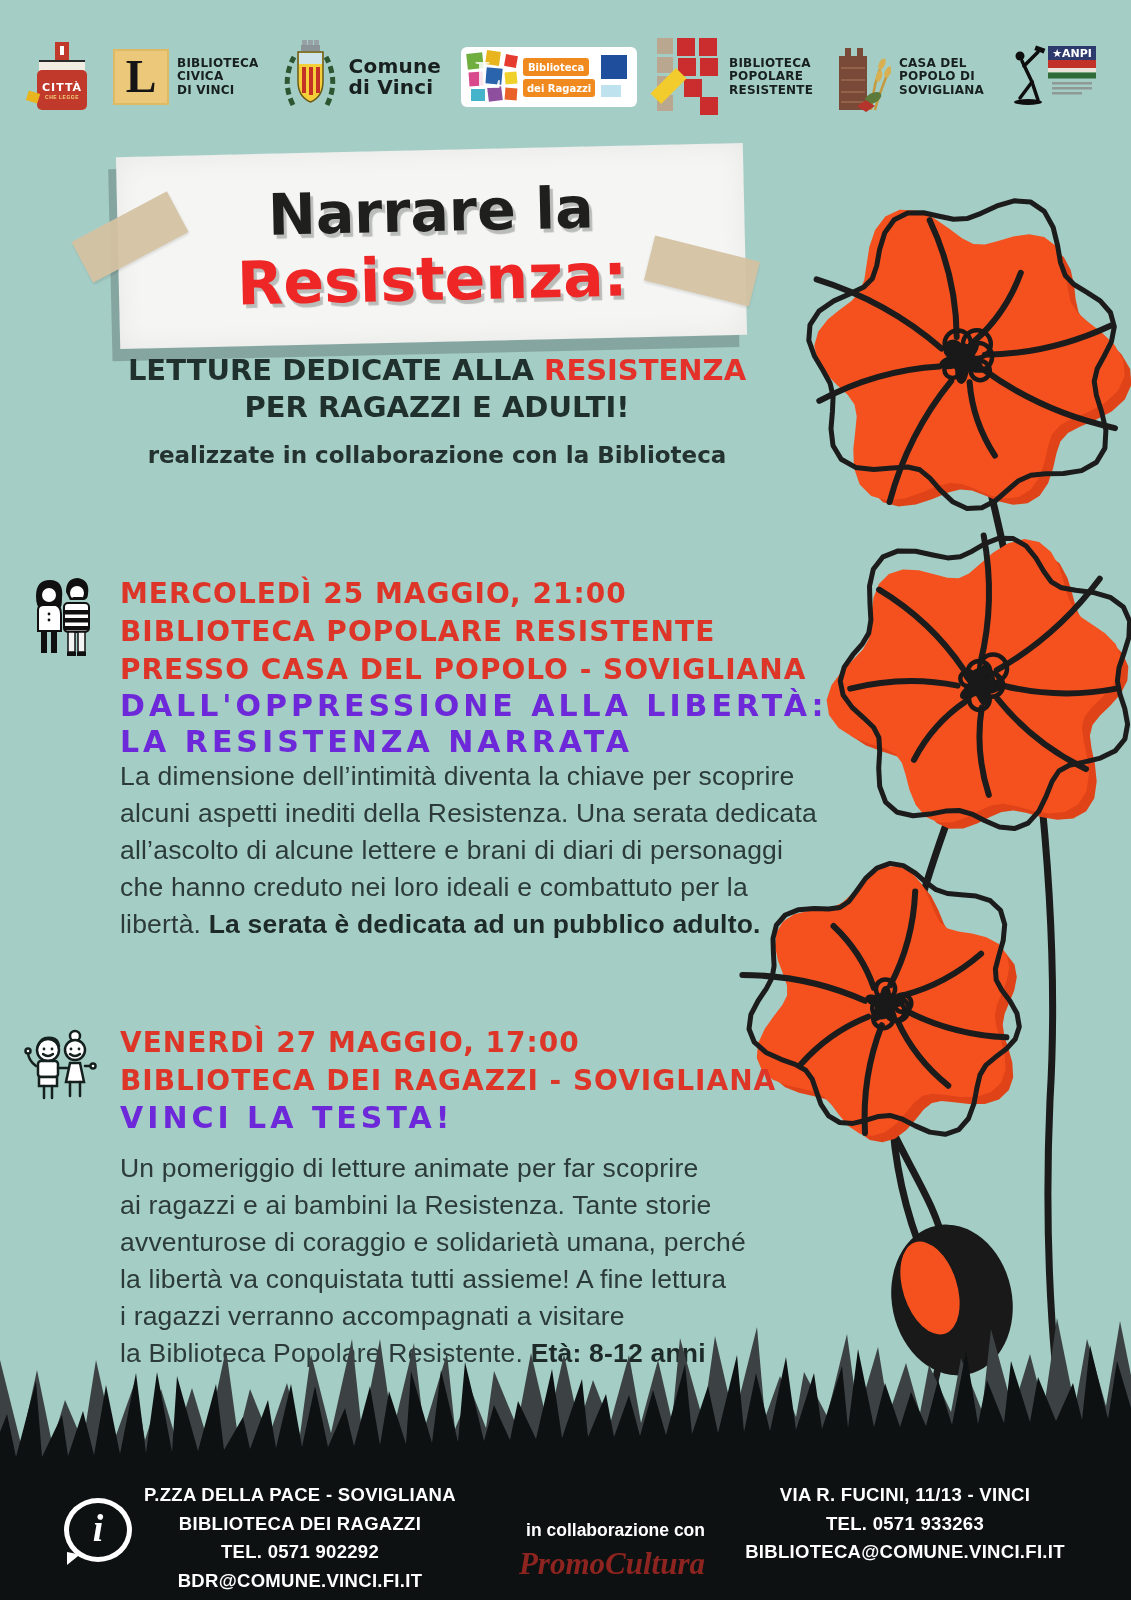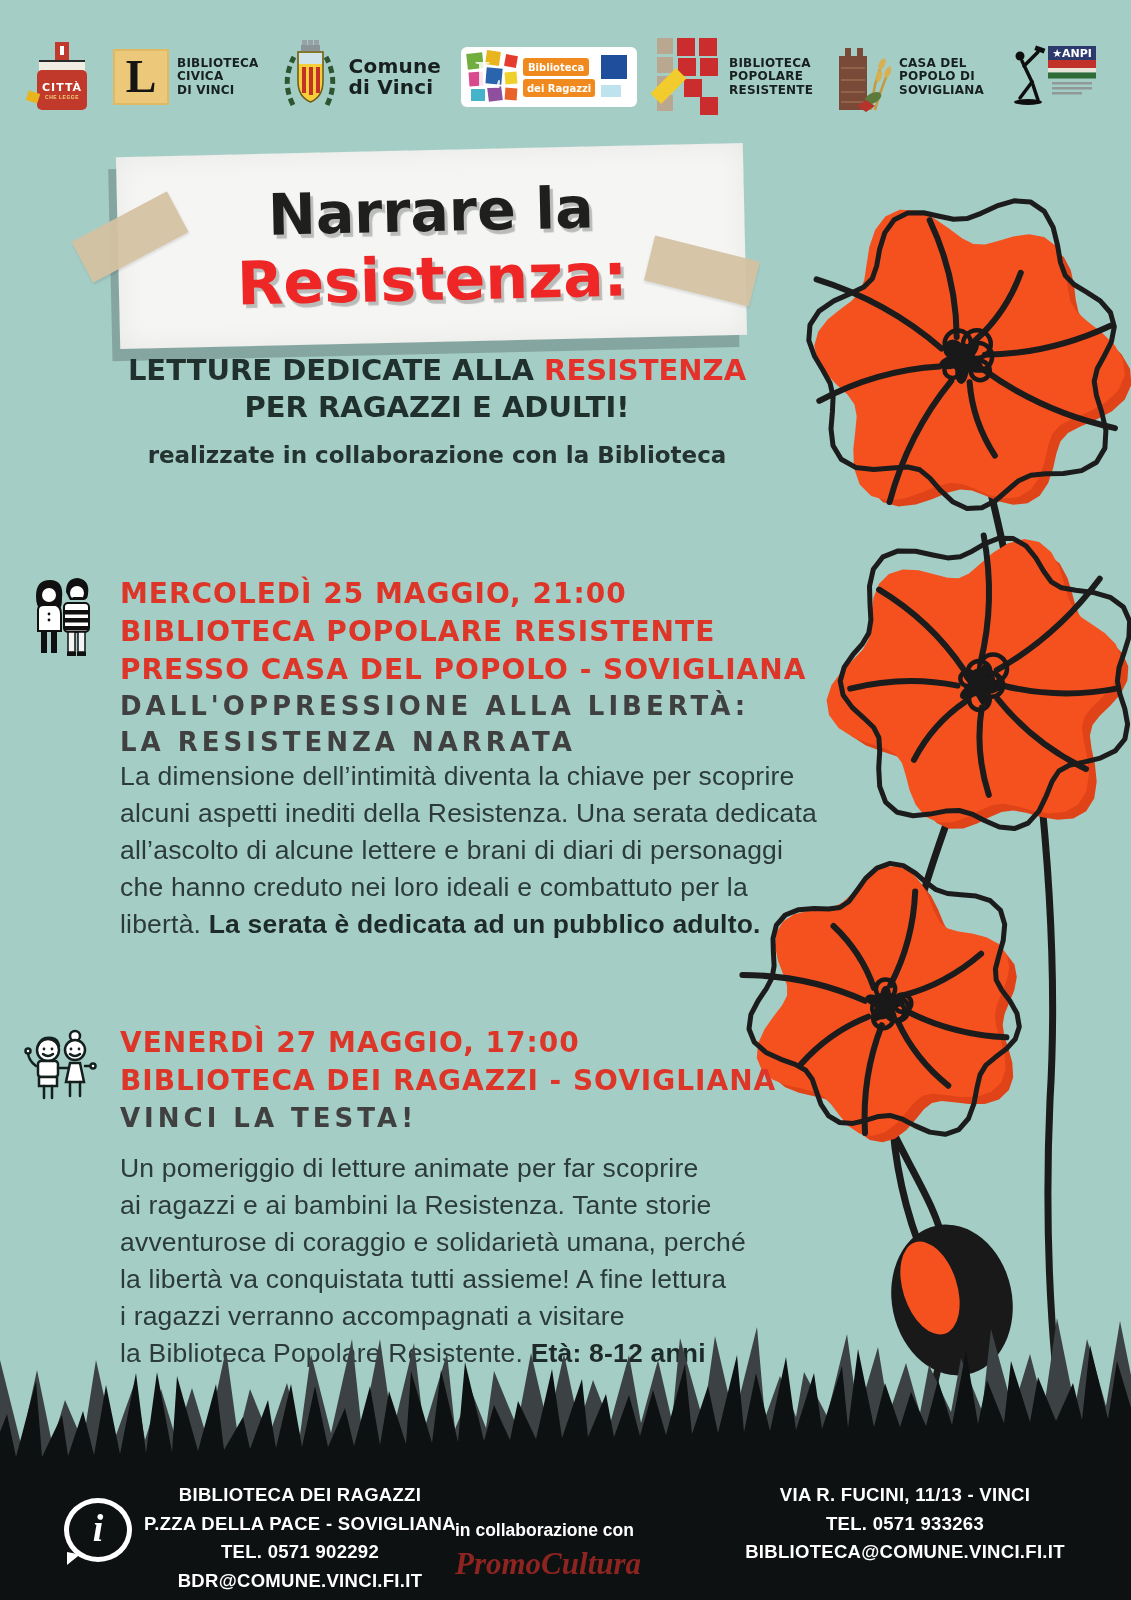--- a/index.html
+++ b/index.html
@@ -33,30 +33,30 @@
   .paper{position:absolute;left:118px;top:150px;width:627px;height:192px;background:#f5f5f3;transform:rotate(-1.3deg);box-shadow:-8px 12px 0 rgba(55,66,63,.28), inset 0 0 28px rgba(0,0,0,.06);display:flex;flex-direction:column;align-items:center;justify-content:center;z-index:2;}
   .paper .t1{font-family:"DejaVu Sans",sans-serif;font-weight:bold;font-size:57px;color:#1f1f1d;line-height:66px;text-shadow:3px 4px 1px rgba(45,55,52,.30);}
   .paper .t2{font-family:"DejaVu Sans",sans-serif;font-weight:bold;font-size:60px;color:#ee2626;line-height:70px;text-shadow:3px 4px 1px rgba(45,55,52,.30);}
   .tape{position:absolute;width:108px;height:46px;background:#d5c2a2;opacity:.93;z-index:3;box-shadow:0 2px 3px rgba(0,0,0,.12);}
   
   .subtitle{position:absolute;left:112px;top:352px;width:650px;text-align:center;font-family:"DejaVu Sans",sans-serif;font-weight:bold;font-size:29px;line-height:37px;color:#20302d;z-index:2;}
   .subtitle .hl{color:#e4322a;}
   .collab{position:absolute;left:112px;top:440px;width:650px;text-align:center;font-family:"DejaVu Sans",sans-serif;font-weight:bold;font-size:23px;line-height:31px;color:#243330;z-index:2;}
   
   .ev-head{position:absolute;font-family:"DejaVu Sans",sans-serif;font-weight:bold;font-size:28px;line-height:38px;letter-spacing:1px;color:#de3529;z-index:2;}
-  .ev-sub{position:absolute;font-family:"DejaVu Sans",sans-serif;font-weight:bold;font-size:26px;line-height:36px;letter-spacing:4px;color:#404040;z-index:2;}
+  .ev-sub{position:absolute;font-family:"DejaVu Sans",sans-serif;font-weight:bold;font-size:30px;line-height:36px;letter-spacing:4px;color:#6d28d9;z-index:2;}
   .ev-body{position:absolute;font-family:"Liberation Sans",sans-serif;font-size:26.5px;line-height:37px;color:#2c3b39;white-space:pre-line;z-index:2;letter-spacing:.2px;}
   .ev-body b{color:#1d2a28;}
   .ev-icon{position:absolute;z-index:2;}
   
   #art{position:absolute;inset:0;z-index:1;pointer-events:none;}
   #grass{position:absolute;inset:0;z-index:3;pointer-events:none;}
   
   .foot-col{position:absolute;z-index:4;text-align:center;color:#fff;font-family:"Liberation Sans",sans-serif;font-weight:bold;font-size:18.5px;line-height:28.5px;letter-spacing:.3px;}
-  .foot-mid{position:absolute;z-index:4;text-align:left;color:#fff;}
+  .foot-mid{position:absolute;z-index:4;text-align:right;color:#fff;}
   .foot-mid .lbl{font-family:"Liberation Sans",sans-serif;font-weight:bold;font-size:17.5px;}
   .foot-mid .brand{font-family:"Liberation Serif",serif;font-weight:bold;font-style:italic;font-size:31px;color:#8e2420;margin-top:5px;}
   .info-badge{position:absolute;left:64px;top:1498px;width:58px;height:54px;border:5px solid #fff;border-radius:50%;z-index:4;display:flex;align-items:center;justify-content:center;}
   .info-badge:after{content:"";position:absolute;left:-2px;bottom:-8px;width:13px;height:13px;background:#fff;clip-path:polygon(0 100%,0 0,100% 20%);}
   .info-badge span{font-family:"Liberation Serif",serif;font-style:italic;font-weight:bold;font-size:38px;color:#fff;margin-top:-4px;}
 </style>
 </head>
 <body>
 
 <div id="logos-row">
@@ -351,22 +351,22 @@
     <polygon points="-20,1620 -10,1445 -2,1352 21,1444 37,1370 52,1443 65,1400 83,1442 96,1360 114,1441 135,1382 145,1440 161,1389 176,1439 192,1388 207,1438 226,1349 238,1437 250,1389 269,1436 287,1383 300,1435 311,1354 331,1433 352,1339 362,1432 380,1339 393,1431 414,1343 424,1430 447,1353 455,1429 471,1390 486,1428 494,1371 517,1427 531,1353 548,1426 564,1354 579,1425 593,1380 610,1424 629,1355 641,1423 658,1360 672,1421 680,1338 703,1420 715,1336 734,1419 757,1327 765,1418 780,1376 796,1417 804,1372 827,1416 847,1334 858,1415 878,1347 889,1414 906,1363 920,1413 929,1365 951,1412 961,1358 982,1411 991,1329 1013,1410 1030,1354 1044,1408 1057,1318 1075,1407 1087,1339 1106,1406 1120,1321 1137,1405 1156,1339 1150,1395 1150,1620" fill="#3c4244"></polygon>
     <polygon points="-20,1620 -10,1458 7,1414 16,1457 36,1381 42,1457 62,1415 68,1456 83,1411 94,1455 106,1385 120,1454 136,1373 146,1453 157,1372 172,1452 177,1376 198,1451 216,1384 224,1450 243,1417 250,1449 268,1400 276,1448 291,1384 302,1447 315,1386 328,1447 345,1408 354,1446 370,1386 380,1445 389,1391 406,1444 411,1371 432,1443 441,1370 458,1442 465,1362 484,1441 494,1405 510,1440 518,1401 536,1439 552,1369 562,1438 582,1379 588,1437 606,1394 614,1437 629,1395 640,1436 653,1390 666,1435 685,1364 692,1434 708,1386 718,1433 737,1355 744,1432 756,1373 770,1431 786,1357 796,1430 814,1373 822,1429 842,1366 848,1428 858,1349 874,1427 885,1383 900,1427 911,1392 926,1426 938,1380 952,1425 966,1351 978,1424 987,1380 1004,1423 1011,1361 1030,1422 1038,1377 1056,1421 1073,1383 1082,1420 1090,1345 1108,1419 1117,1361 1134,1418 1140,1371 1150,1408 1150,1620" fill="#0e1112"></polygon>
     <rect x="0" y="1468" width="1131" height="132" fill="#0e1112"></rect>
   </svg>
 
 <div class="info-badge">
     <span>i</span>
   </div>
 
 <div class="foot-col" style="left:130px;top:1481px;width:340px;">
+  <div>P.ZZA DELLA PACE - SOVIGLIANA</div>
   <div>BIBLIOTECA DEI RAGAZZI</div>
-  <div>P.ZZA DELLA PACE - SOVIGLIANA</div>
   <div>TEL. 0571 902292</div>
   <div>BDR@COMUNE.VINCI.FI.IT</div>
 </div>
 
 <div class="foot-mid" style="left:455px;top:1520px;width:250px;">
   <div class="lbl">in collaborazione con</div>
   <div class="brand">PromoCultura</div>
 </div>
 
 <div class="foot-col" style="left:700px;top:1481px;width:410px;">

